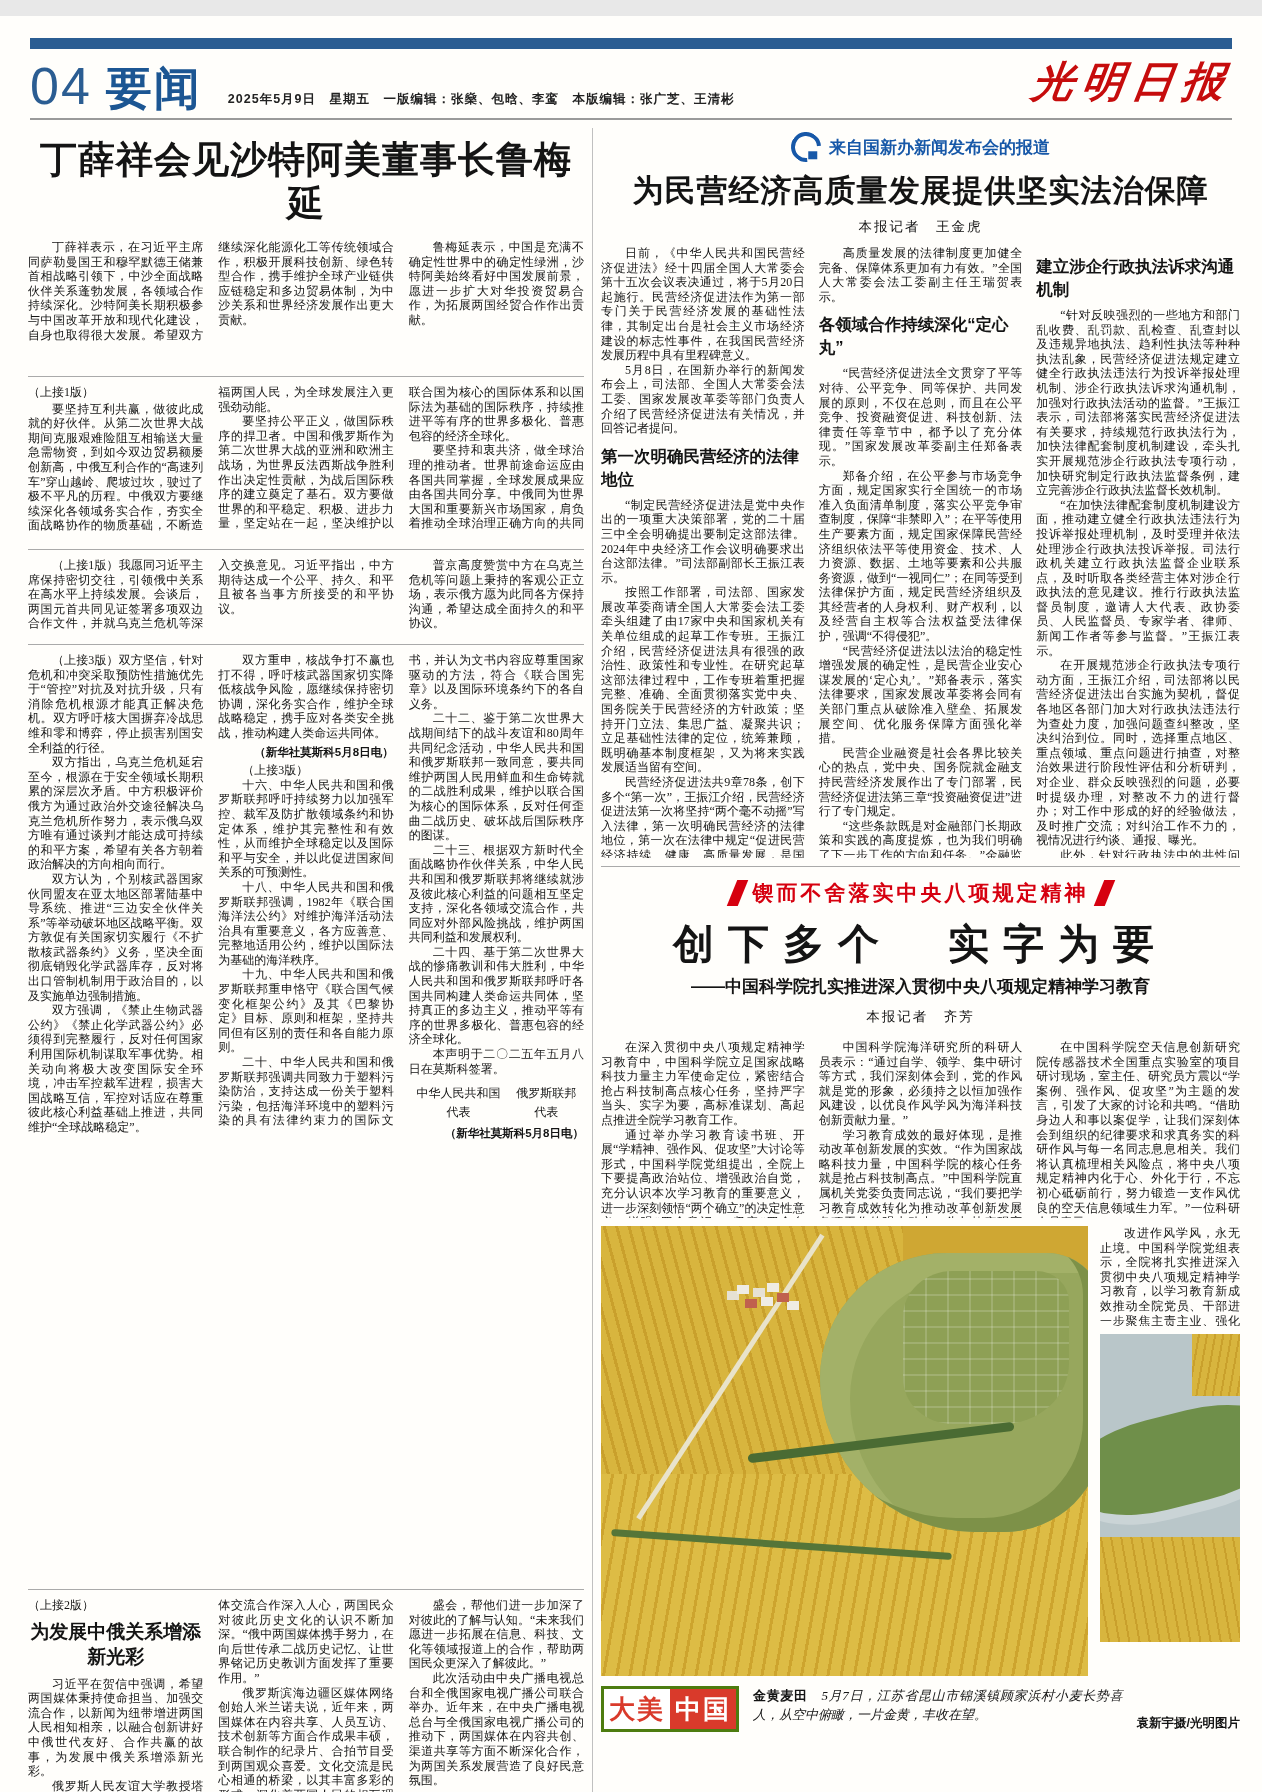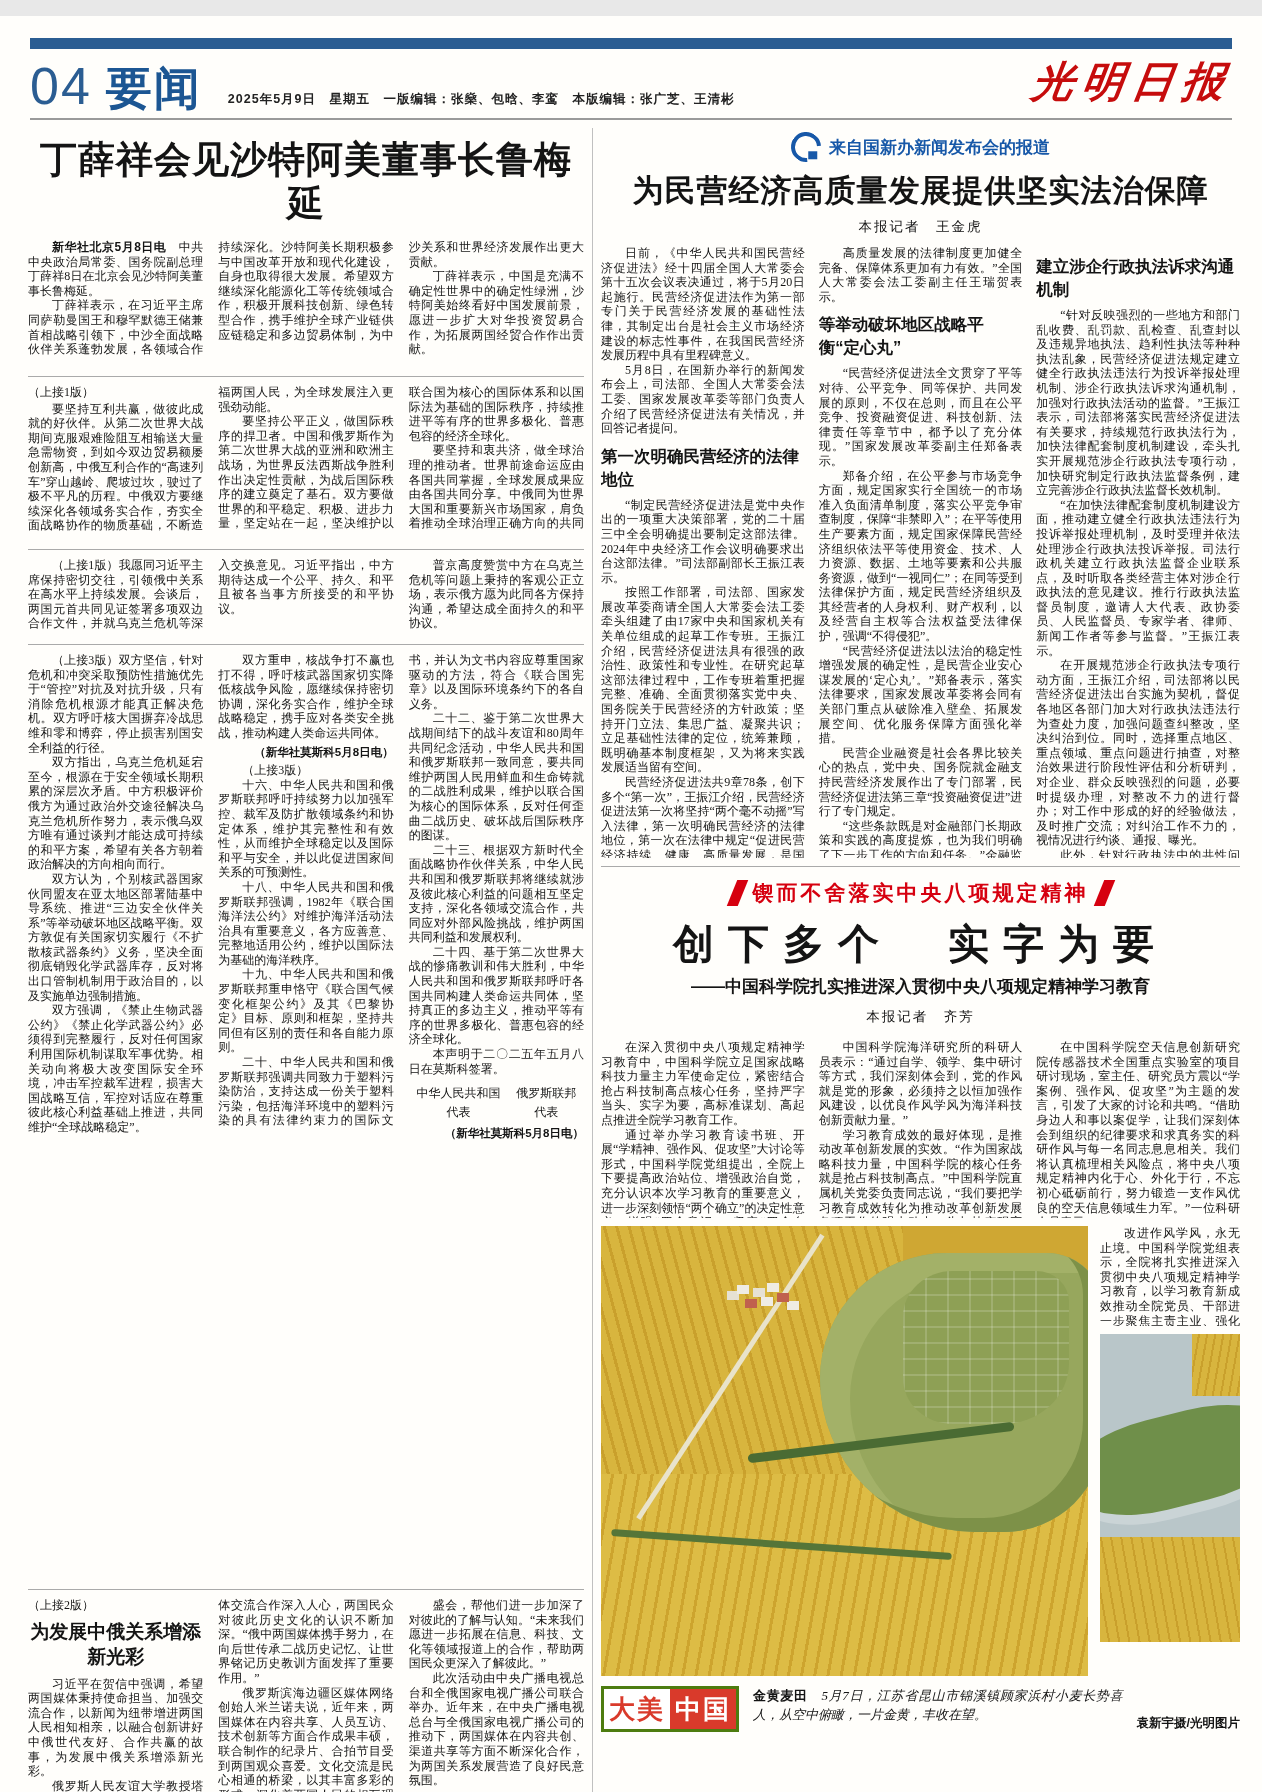--- a/index.html
+++ b/index.html
@@ -119,24 +119,23 @@
   </div>
   <div class="hdr-rule"></div>
 
   <div class="content">
 
     <div class="half-left">
 
       <section>
         <h1 class="a-head">丁薛祥会见沙特阿美董事长鲁梅延</h1>
         <div class="flow cols3 clip" style="height:128px;">
-          <p class="para"><b class="dl">新华社北京5月8日电</b><span>　中共中央政治局常委、国务院副总理丁薛祥8日在北京会见沙特阿美董事长鲁梅延。</span></p>
           <div>
               <p class="para">丁薛祥表示，在习近平主席同萨勒曼国王和穆罕默德王储兼首相战略引领下，中沙全面战略伙伴关系蓬勃发展，各领域合作持续深化。沙特阿美长期积极参与中国改革开放和现代化建设，自身也取得很大发展。希望双方继续深化能源化工等传统领域合作，积极开展科技创新、绿色转型合作，携手维护全球产业链供应链稳定和多边贸易体制，为中沙关系和世界经济发展作出更大贡献。</p>
-              <p class="para">丁薛祥表示，中国是充满不确定性世界中的确定性绿洲，沙特阿美始终看好中国发展前景，愿进一步扩大对华投资贸易合作，为拓展两国经贸合作作出贡献。</p>
+              <p class="para">鲁梅延表示，中国是充满不确定性世界中的确定性绿洲，沙特阿美始终看好中国发展前景，愿进一步扩大对华投资贸易合作，为拓展两国经贸合作作出贡献。</p>
             </div>
         </div>
       </section>
 
       <hr class="block">
 
       <section class="jump">
         <div class="flow cols3 clip" style="height:156px;">
           <p class="tagline">（上接1版）</p>
           <div>
@@ -238,21 +237,21 @@
             <div>
                 <p class="para">“制定民营经济促进法是党中央作出的一项重大决策部署，党的二十届三中全会明确提出要制定这部法律。2024年中央经济工作会议明确要求出台这部法律。”司法部副部长王振江表示。</p>
                 <p class="para">按照工作部署，司法部、国家发展改革委商请全国人大常委会法工委牵头组建了由17家中央和国家机关有关单位组成的起草工作专班。王振江介绍，民营经济促进法具有很强的政治性、政策性和专业性。在研究起草这部法律过程中，工作专班着重把握完整、准确、全面贯彻落实党中央、国务院关于民营经济的方针政策；坚持开门立法、集思广益、凝聚共识；立足基础性法律的定位，统筹兼顾，既明确基本制度框架，又为将来实践发展适当留有空间。</p>
                 <p class="para">民营经济促进法共9章78条，创下多个“第一次”，王振江介绍，民营经济促进法第一次将坚持“两个毫不动摇”写入法律，第一次明确民营经济的法律地位，第一次在法律中规定“促进民营经济持续、健康、高质量发展，是国家长期坚持的重大方针政策”。</p>
               </div>
           </div>
           <div class="pe-col clip" style="height:612px;">
             <div>
                 <p class="para">高质量发展的法律制度更加健全完备、保障体系更加有力有效。”全国人大常委会法工委副主任王瑞贺表示。</p>
               </div>
-            <h3 class="sub">等举动破坏地区战略平衡“定心丸”</h3>
+            <h3 class="sub">各领域合作持续深化“定心丸”</h3>
             <div>
                 <p class="para">“民营经济促进法全文贯穿了平等对待、公平竞争、同等保护、共同发展的原则，不仅在总则，而且在公平竞争、投资融资促进、科技创新、法律责任等章节中，都予以了充分体现。”国家发展改革委副主任郑备表示。</p>
                 <p class="para">郑备介绍，在公平参与市场竞争方面，规定国家实行全国统一的市场准入负面清单制度，落实公平竞争审查制度，保障“非禁即入”；在平等使用生产要素方面，规定国家保障民营经济组织依法平等使用资金、技术、人力资源、数据、土地等要素和公共服务资源，做到“一视同仁”；在同等受到法律保护方面，规定民营经济组织及其经营者的人身权利、财产权利，以及经营自主权等合法权益受法律保护，强调“不得侵犯”。</p>
                 <p class="para">“民营经济促进法以法治的稳定性增强发展的确定性，是民营企业安心谋发展的‘定心丸’。”郑备表示，落实法律要求，国家发展改革委将会同有关部门重点从破除准入壁垒、拓展发展空间、优化服务保障方面强化举措。</p>
                 <p class="para">民营企业融资是社会各界比较关心的热点，党中央、国务院就金融支持民营经济发展作出了专门部署，民营经济促进法第三章“投资融资促进”进行了专门规定。</p>
                 <p class="para">“这些条款既是对金融部门长期政策和实践的高度提炼，也为我们明确了下一步工作的方向和任务。”金融监督管理总局副局长丛林说。她结合法律规定介绍了重点推进的工作：不断优化信贷供给政策，引导创新保险产品服务体系，协同创建信息对接共享机制，强化融资担保的风险分担功能。</p>
               </div>
           </div>
           <div class="pe-col clip" style="height:612px;">
             <h3 class="sub">建立涉企行政执法诉求沟通机制</h3>

